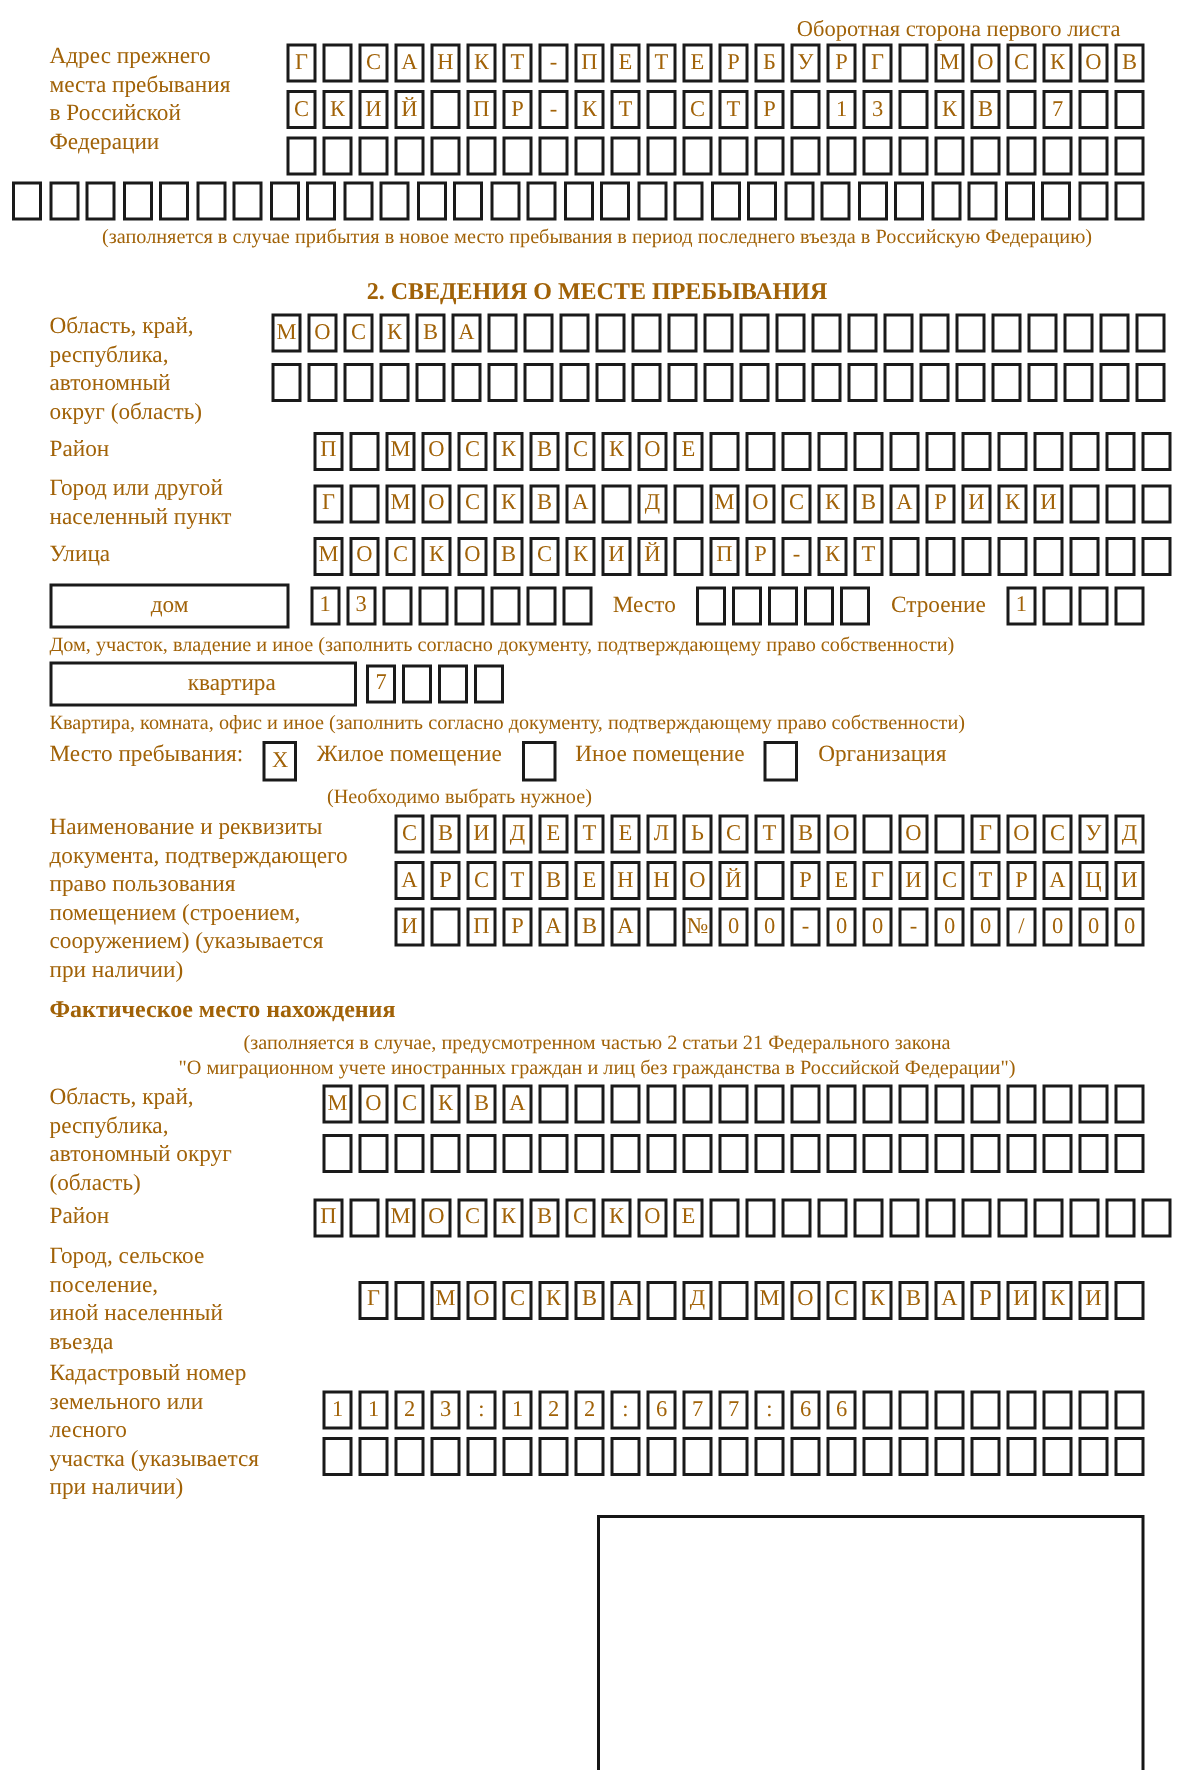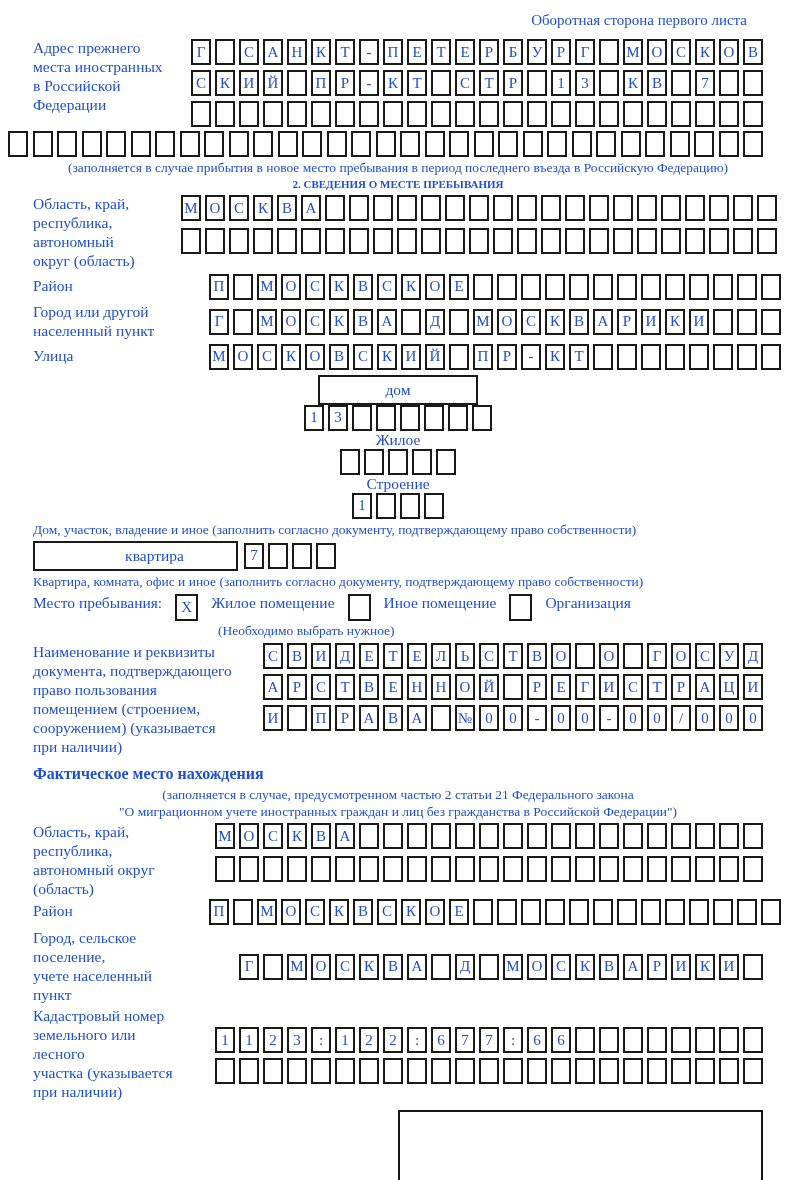--- a/index.html
+++ b/index.html
@@ -1,20 +1,20 @@
 <!DOCTYPE html>
 <html><head>
 <meta charset="utf-8">
 <style>
   html,body{margin:0;padding:0;background:#fff;}
   .page{
     width:800px;height:1180px;box-sizing:border-box;
     padding:12px 37px 0 33px;
     font-family:"Liberation Serif","DejaVu Serif",serif;
-    color:#1d4ed8;background:#fff;overflow:hidden;position:relative;
+    color:#a16207;background:#fff;overflow:hidden;position:relative;
   }
   .corner{text-align:right;font-size:15px;margin-right:16px;}
   
   .cells{display:flex;gap:4px;justify-content:flex-end;}
   .cell{
     box-sizing:border-box;flex:none;width:20px;height:26px;
     border:2px solid #1a1a1a;background:#fff;
     display:flex;align-items:center;justify-content:center;
     font-size:15px;line-height:1;
   }
@@ -22,27 +22,27 @@
   
   .block{display:flex;}
   .block .label{flex:none;width:148px;font-size:15.5px;line-height:1.22;}
   .block .label.single{display:flex;align-items:center;}
   .block .label.wide{width:228px;}
   .block .cellcol{flex:1;display:flex;flex-direction:column;align-items:flex-end;gap:5px;}
   .block.vcenter{align-items:center;gap:28px;}
   .gap7{gap:7px !important;}
   .mt20{margin-top:20px;}
   
-  .sec-title{text-align:center;font-weight:bold;font-size:11px;margin:2px 0 5px;}
+  .sec-title{text-align:center;font-weight:bold;font-size:16px;margin:20px 0 5px;}
   .fact-title{text-align:left;font-weight:bold;font-size:16px;margin:8px 0 3px;}
   .footnote{font-size:13.5px;line-height:1.28;}
   .center{text-align:center;}
-  .mt2{margin-top:2px;} .mt3{margin-top:3px;} .mt4{margin-top:4px;} .mt10{margin-top:10px;}
+  .mt2{margin-top:2px;} .mt3{margin-top:3px;} .mt4{margin-top:4px;} .mt10{}
   
-  .dom-row{display:flex;justify-content:space-between;align-items:center;margin-top:5px;flex-direction:column;}
+  .dom-row{display:flex;justify-content:space-between;align-items:center;margin-top:5px;}
   .kv-row{display:flex;gap:6px;align-items:center;margin-top:3px;}
   .field-box{
     box-sizing:border-box;border:2px solid #1a1a1a;height:30px;
     display:flex;align-items:center;justify-content:center;font-size:15.5px;flex:none;
   }
   .dom-box{width:160px;} .kv-box{width:205px;padding-left:38px;}
   .inline-lbl{font-size:15.5px;flex:none;}
   
   .mesto-row{display:flex;align-items:flex-start;font-size:15.5px;margin-top:4px;}
   .chk{
@@ -57,21 +57,21 @@
 </head>
 <body>
 
 <div class="page">
 
   <div class="corner">Оборотная сторона первого листа</div>
 
   <section class="block mt10">
     <div class="label">
         <div>Адрес прежнего</div>
-        <div>места иностранных</div>
+        <div>места пребывания</div>
         <div>в Российской</div>
         <div>Федерации</div>
       </div>
     <div class="cellcol">
       <div class="cells">
           <div class="cell">Г</div>
           <div class="cell"></div>
           <div class="cell">С</div>
           <div class="cell">А</div>
           <div class="cell">Н</div>
@@ -355,21 +355,21 @@
     <div class="cells">
         <div class="cell">1</div>
         <div class="cell">3</div>
         <div class="cell"></div>
         <div class="cell"></div>
         <div class="cell"></div>
         <div class="cell"></div>
         <div class="cell"></div>
         <div class="cell"></div>
       </div>
-    <div class="inline-lbl">Жилое</div>
+    <div class="inline-lbl">Место</div>
     <div class="cells">
         <div class="cell"></div>
         <div class="cell"></div>
         <div class="cell"></div>
         <div class="cell"></div>
         <div class="cell"></div>
       </div>
     <div class="inline-lbl">Строение</div>
     <div class="cells">
         <div class="cell">1</div>
@@ -579,21 +579,21 @@
           <div class="cell"></div>
           <div class="cell"></div>
           <div class="cell"></div>
         </div>
     </div>
   </section>
 
   <section class="block vcenter mt4">
     <div class="label">
         <div>Город, сельское поселение,</div>
-        <div>учете населенный пункт</div>
+        <div>иной населенный въезда</div>
       </div>
     <div class="cellcol">
       <div class="cells">
           <div class="cell">Г</div>
           <div class="cell"></div>
           <div class="cell">М</div>
           <div class="cell">О</div>
           <div class="cell">С</div>
           <div class="cell">К</div>
           <div class="cell">В</div>

